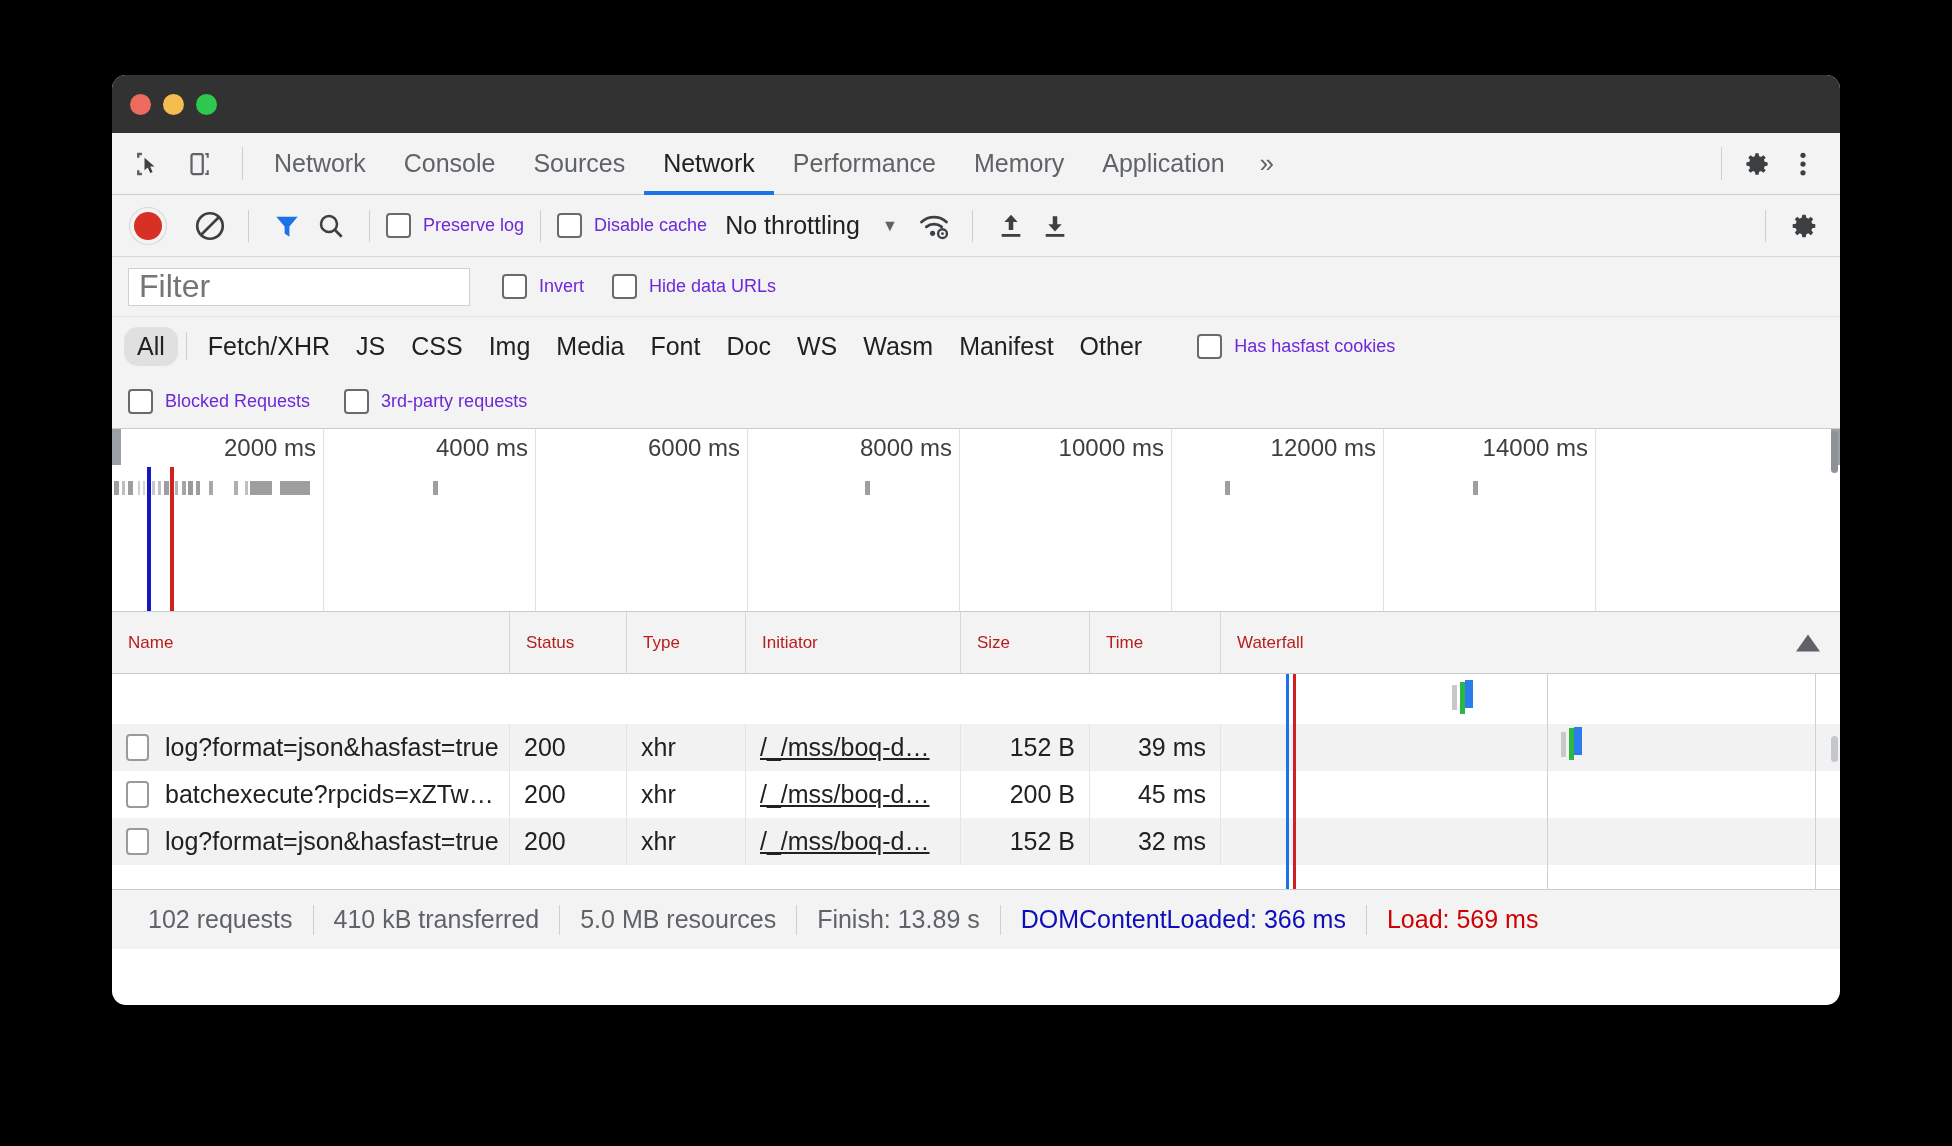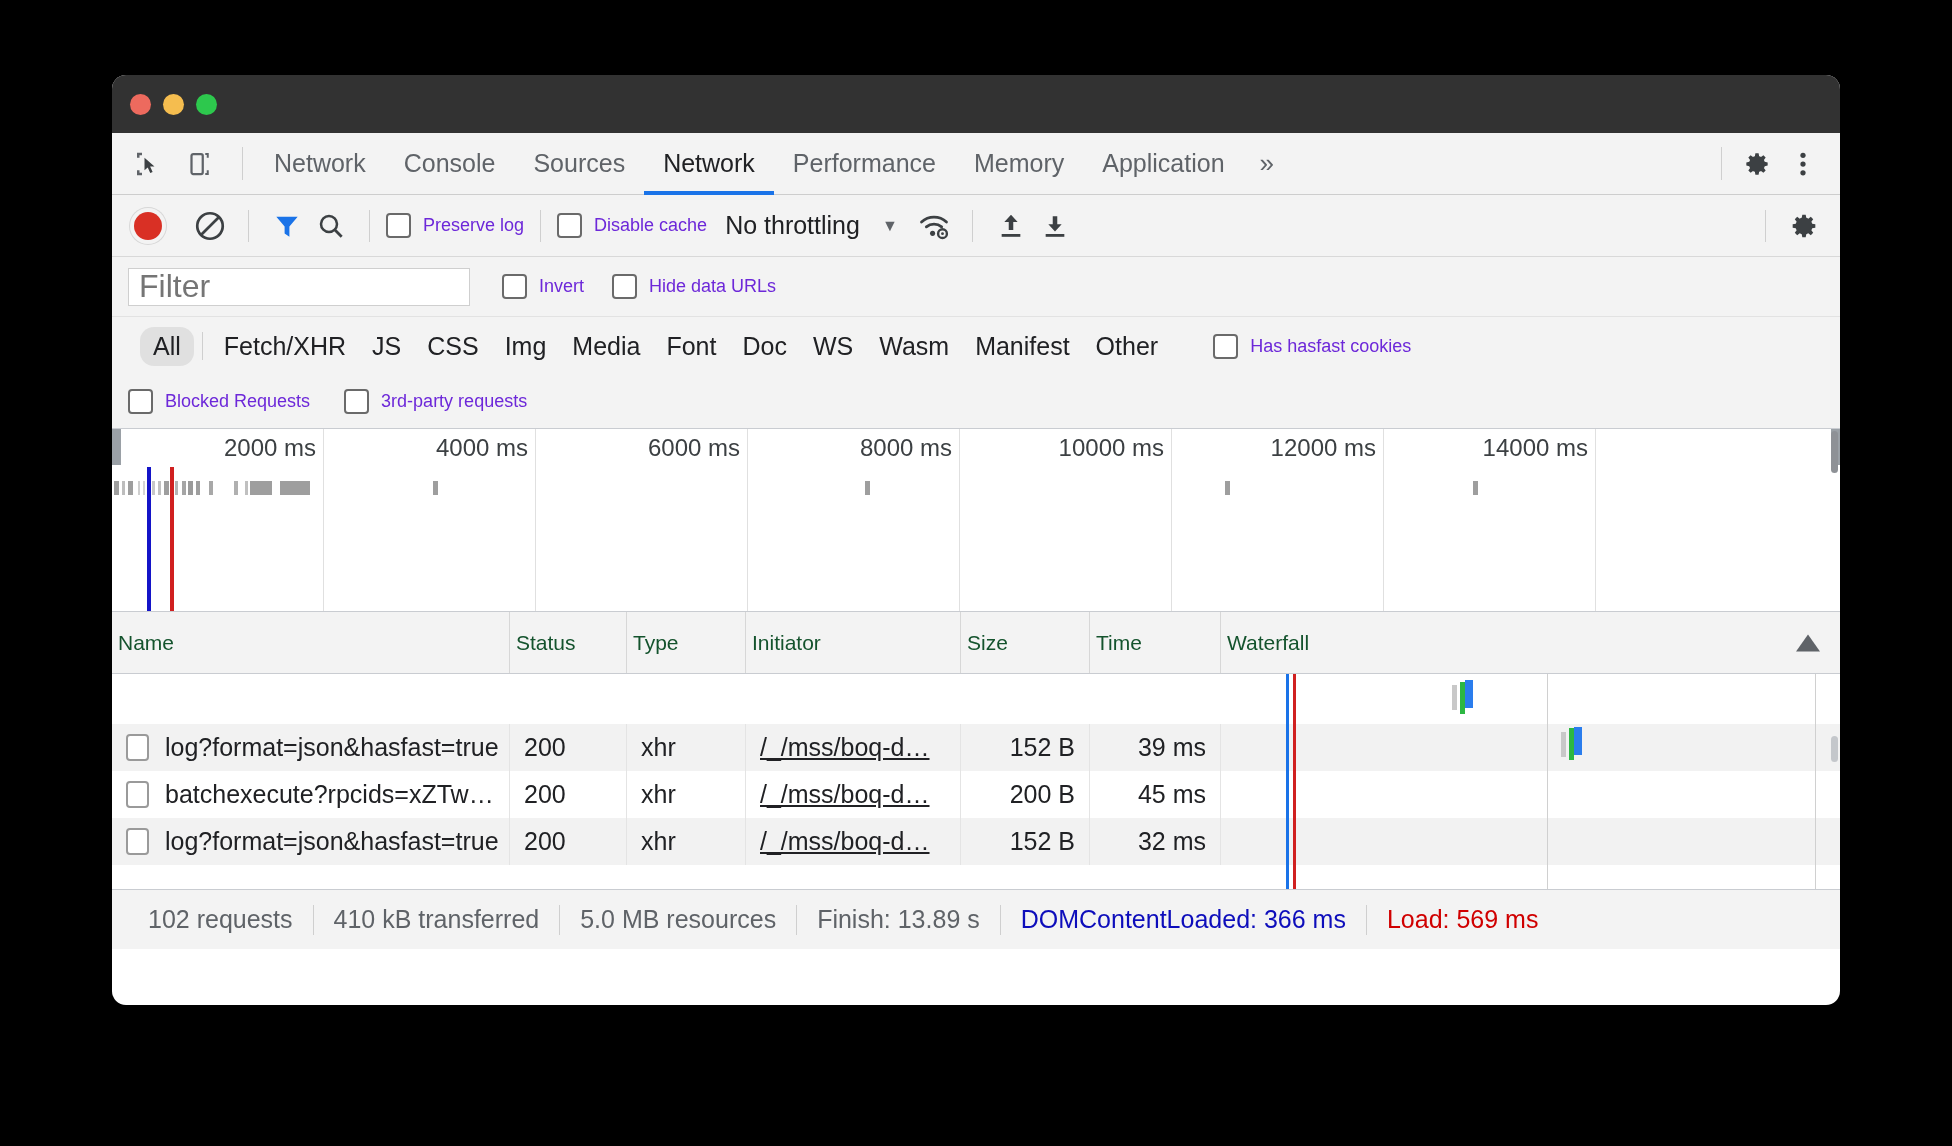--- a/index.html
+++ b/index.html
@@ -146,21 +146,21 @@
   }
   .filterbar .cbrow { margin-left: 32px; }
   .filterbar .cbrow + .cbrow { margin-left: 28px; }
 
   
   .typebar {
     height: 58px;
     background: #f3f3f3;
     display: flex;
     align-items: center;
-    padding: 0 28px;
+    padding: 0 12px;
   }
   .chip {
     font-size: 25px; color: #202124;
     padding: 5px 13px;
     border-radius: 14px;
     white-space: nowrap;
   }
   .chip.active { background: #e0e0e0; }
   .chipsep { width: 1px; height: 28px; background: #cfcfcf; margin: 0 8px; }
   .typebar .cbrow { margin-left: 42px; }
@@ -213,23 +213,23 @@
 
   
   .table { background: #fff; }
   .thead {
     display: flex;
     height: 62px;
     background: #f3f3f3;
     border-bottom: 1px solid #c9ccd1;
   }
   .th {
-    font-size: 21px; color: #14532d;
+    font-size: 17px; color: #b91c1c;
     display: flex; align-items: center;
-    padding-left: 6px;
+    padding-left: 16px;
     border-right: 1px solid #d7d7d7;
     flex: none;
     position: relative;
   }
   .th.waterfall { border-right: none; flex: 1; }
   .sort-arrow {
     position: absolute; right: 20px; top: 50%;
     transform: translateY(-50%);
     width: 0; height: 0;
     border-left: 12px solid transparent;

